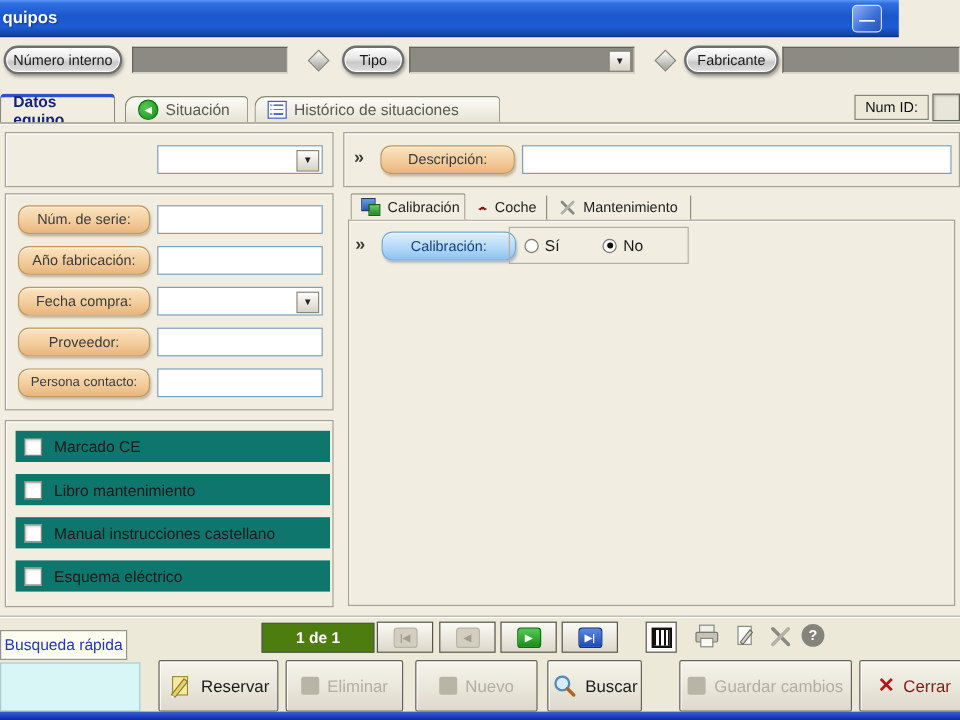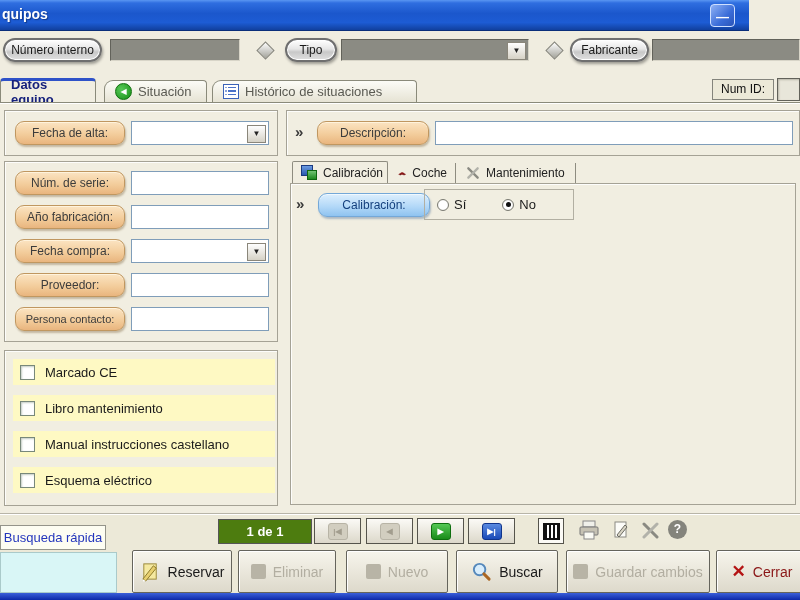--- a/index.html
+++ b/index.html
@@ -54,21 +54,21 @@
     box-shadow:1px 2px 2px rgba(110,80,40,.35), inset 0 1px 0 #fff3dc;
     font-size:12px;color:#3c3c3c;text-align:center;line-height:22px;}
   .blue-btn{position:absolute;height:24px;box-sizing:border-box;border:1px solid #74a8d8;border-radius:9px;
     background:linear-gradient(180deg,#ddeffe,#b4d9f8 55%,#8fc3f0);
     box-shadow:1px 2px 2px rgba(50,90,140,.35), inset 0 1px 0 #f0f9ff;
     font-size:12px;color:#14407e;text-align:center;line-height:22px;}
   .xp-input{position:absolute;height:24px;box-sizing:border-box;background:#fff;border:1px solid #7f9db9;}
   .chev{position:absolute;font-size:15px;font-weight:bold;color:#3a3a3a;}
 
   
-  .check-strip{position:absolute;height:26px;width:262px;background:#fef9c3;display:flex;align-items:center;}
+  .check-strip{position:absolute;height:26px;width:262px;background:#0f766e;display:flex;align-items:center;}
   .checkbox{width:13px;height:13px;background:#fff;border:1px solid #78887a;
     box-shadow:inset 1px 1px 2px #c4ccc4;margin-left:7px;flex:none;}
   .check-label{margin-left:10px;font-size:13px;color:#1a1a1a;}
 
   
   .itab{position:absolute;top:163px;height:20px;box-sizing:border-box;background:#f1eee1;
     border-right:1px solid #8e8c80;font-size:12px;color:#222;display:flex;align-items:center;gap:6px;
     padding:0 8px;}
   .itab.active{top:161px;height:22px;border:1px solid #8e8c80;border-bottom:none;border-radius:2px 2px 0 0;}
   .itab-panel{position:absolute;left:290px;top:183px;width:506px;height:322px;box-sizing:border-box;
@@ -165,21 +165,20 @@
   <div class="tab" style="left:212px;top:80px;width:205px;height:22px;">
     <span class="hist-icon"></span>
     <span>Histórico de situaciones</span>
   </div>
   <div class="numid-label">Num ID:</div>
   <div class="numid-field"></div>
 
   <div class="content"></div>
 
   <div class="panel" style="left:4px;top:110px;width:274px;height:46px;">
-    <div class="tan-btn" style="left:10px;top:10px;width:110px;">Fecha de alta:</div>
     <div class="xp-input" style="left:126px;top:10px;width:138px;">
       <span class="combo-arrow" style="top:3px;">▼</span>
     </div>
   </div>
 
   <div class="panel" style="left:4px;top:161px;width:274px;height:181px;padding-left:44px;">
     <div class="tan-btn" style="left:10px;top:9px;width:110px;">Núm. de serie:</div>
     <div class="xp-input" style="left:126px;top:9px;width:138px;"></div>
 
     <div class="tan-btn" style="left:10px;top:43px;width:110px;">Año fabricación:</div>
@@ -299,21 +298,21 @@
     <span>Reservar</span>
   </div>
   <div class="act disabled" style="left:238px;width:98px;">
     <span class="gray-sq"></span>
     <span>Eliminar</span>
   </div>
   <div class="act disabled" style="left:346px;width:102px;">
     <span class="gray-sq"></span>
     <span>Nuevo</span>
   </div>
-  <div class="act" style="left:456px;width:102px;">
+  <div class="act" style="left:456px;width:79px;">
     <svg width="21" height="21" viewBox="0 0 22 22">
       <circle cx="9" cy="9" r="6" fill="#d8edfc" stroke="#5588bb" stroke-width="2"></circle>
       <line x1="13.5" y1="13.5" x2="19" y2="19" stroke="#aa6622" stroke-width="3" stroke-linecap="round"></line>
     </svg>
     <span>Buscar</span>
   </div>
   <div class="act disabled" style="left:566px;width:144px;">
     <span class="gray-sq"></span>
     <span>Guardar cambios</span>
   </div>

